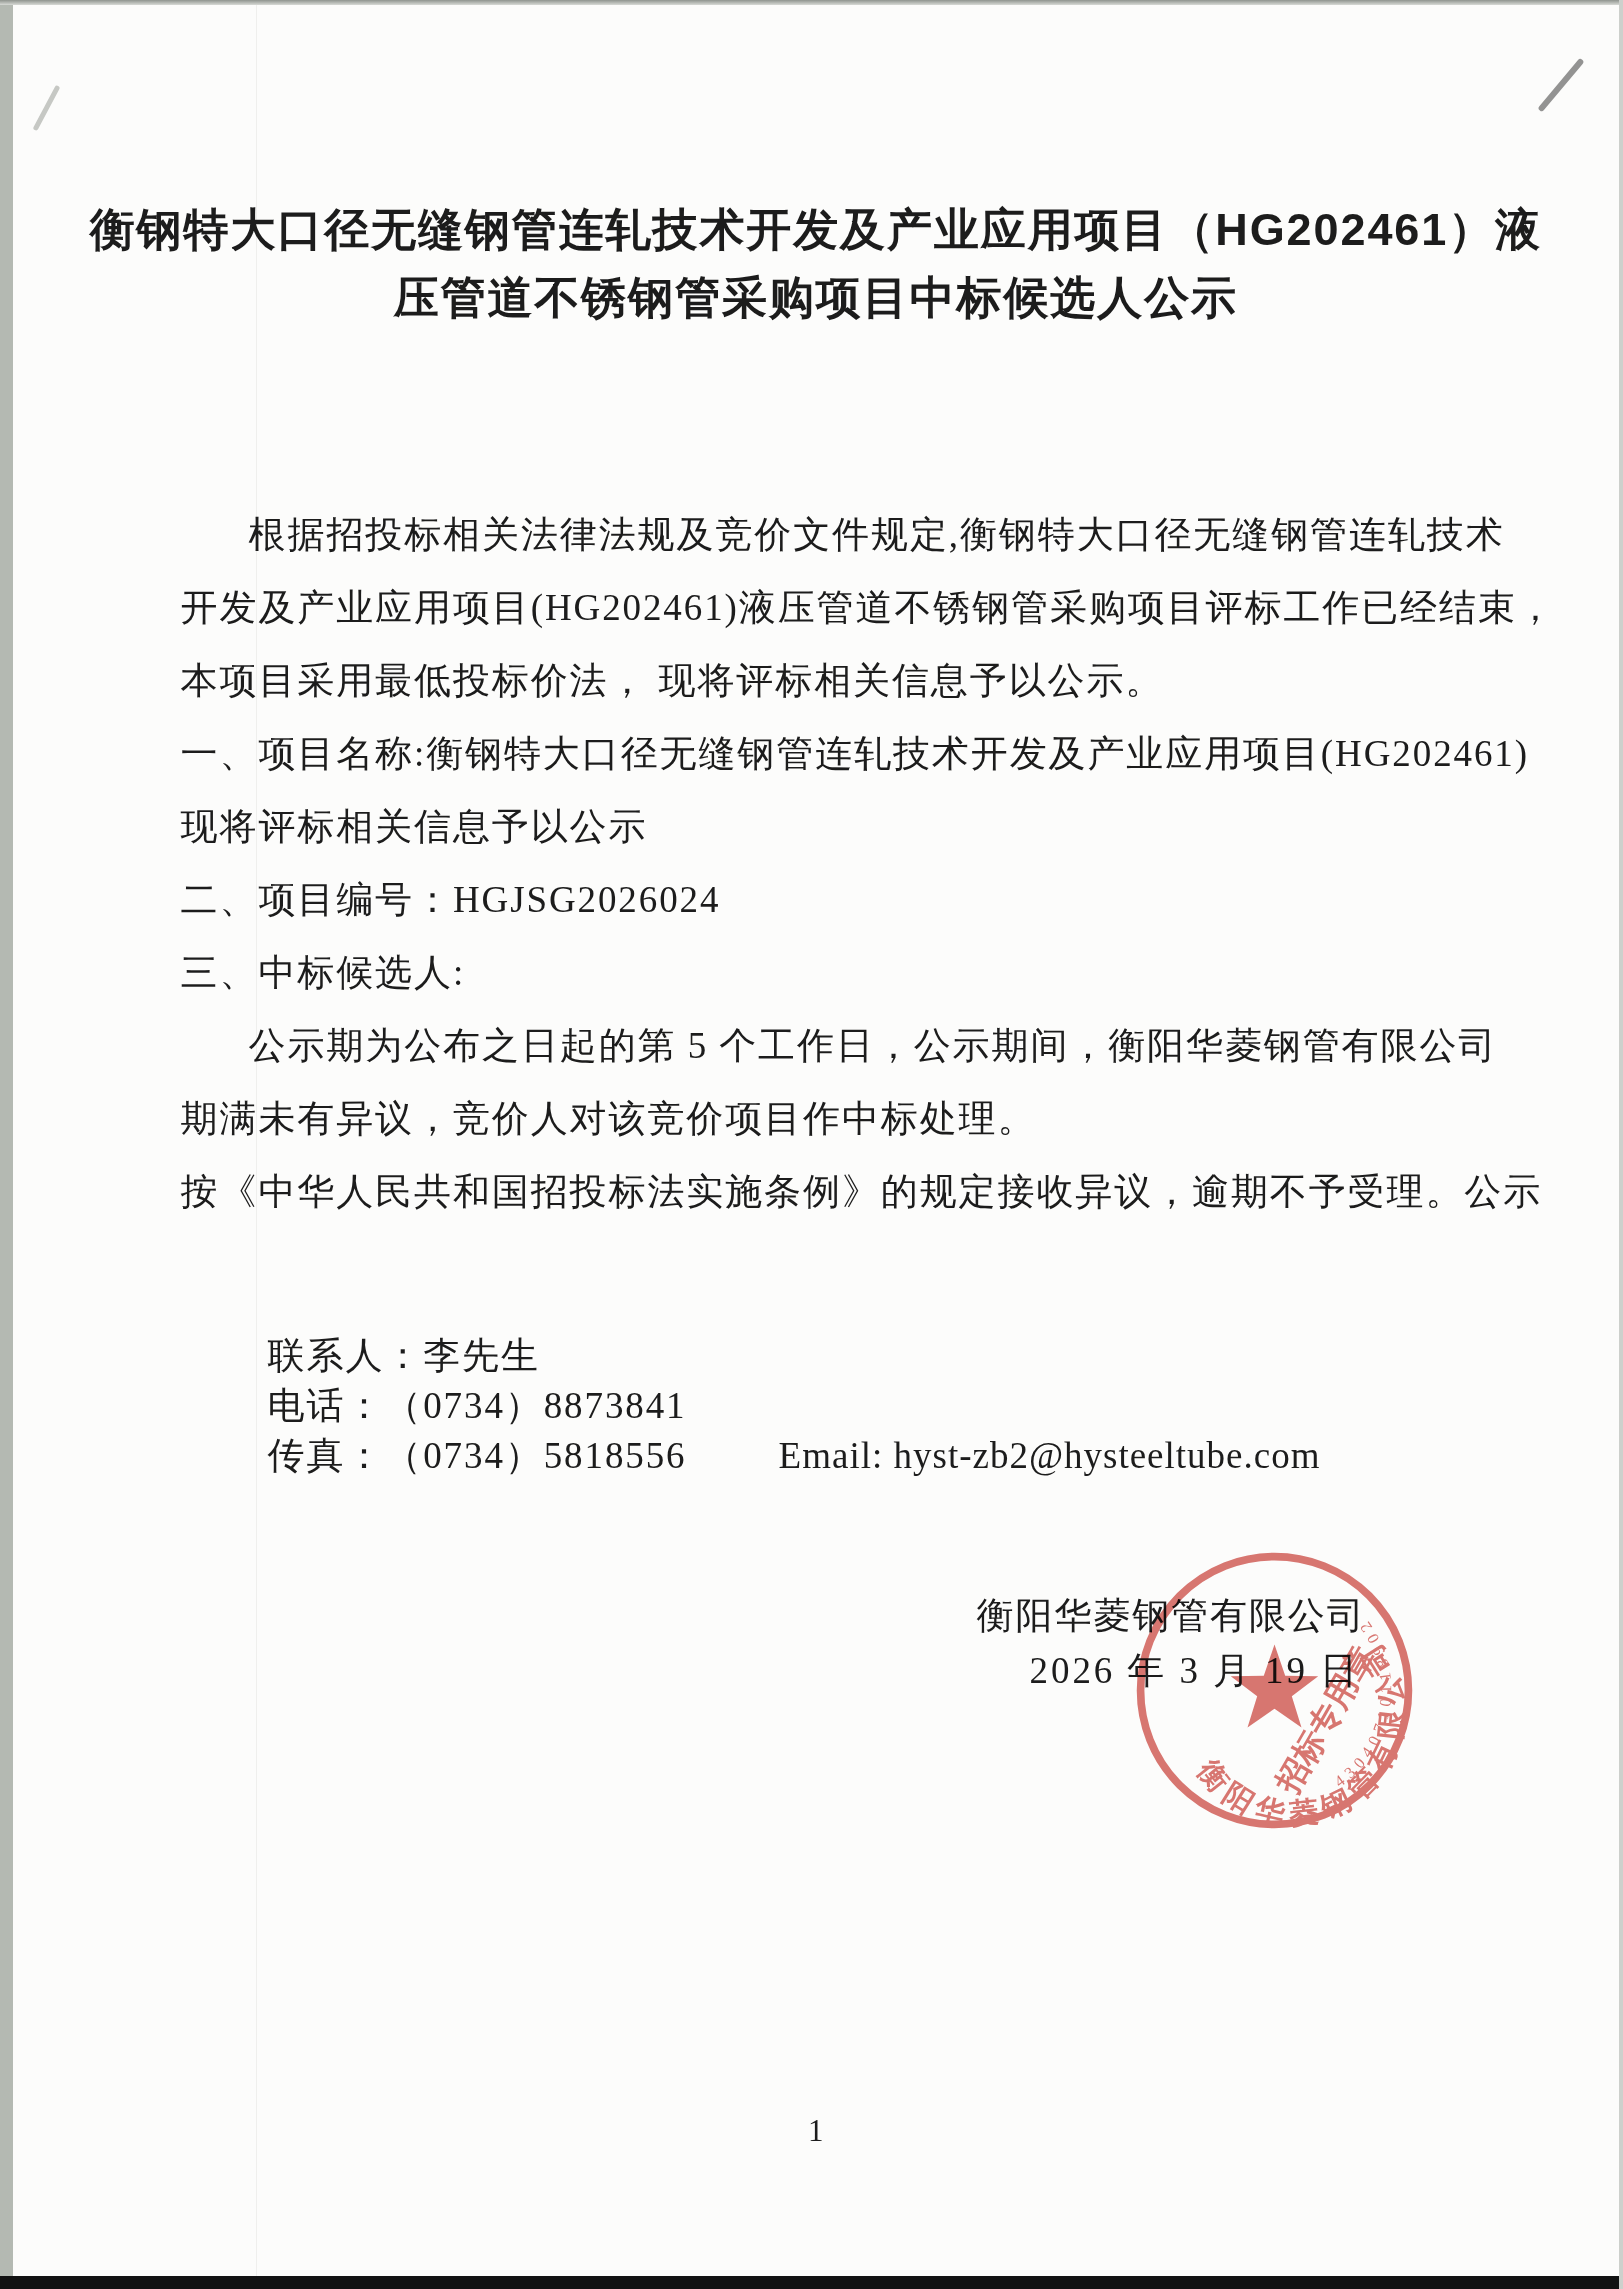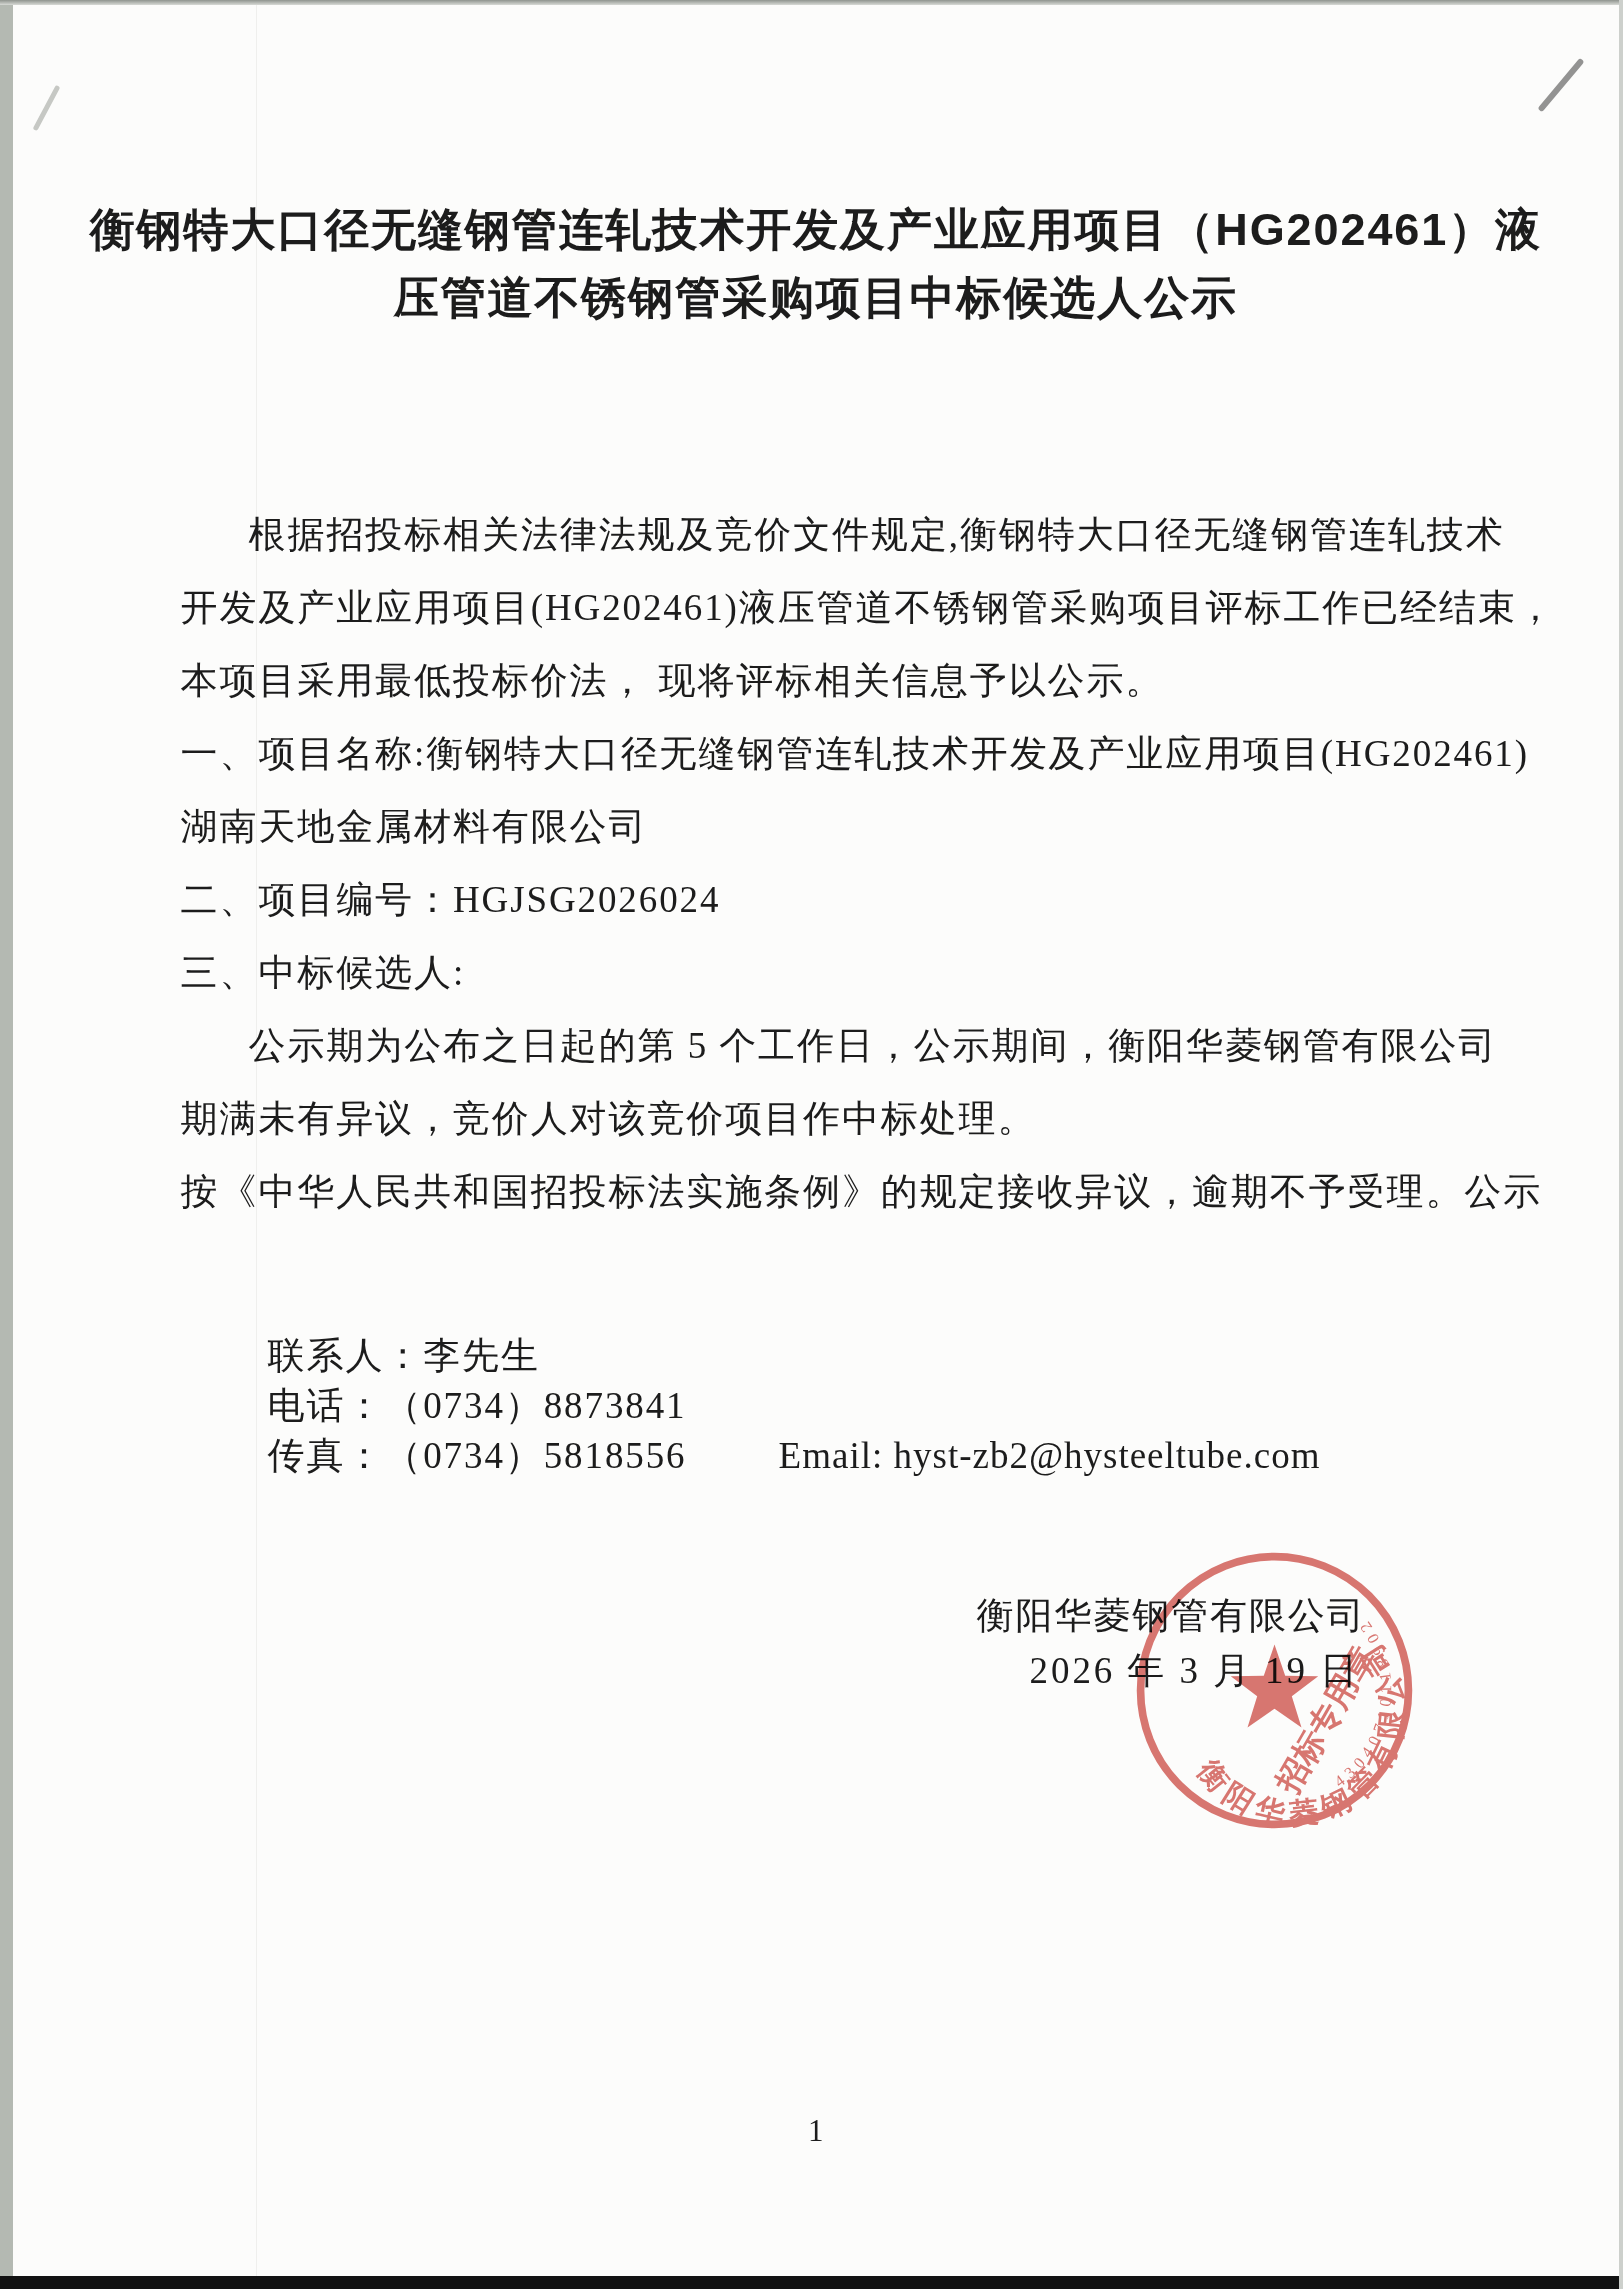--- a/index.html
+++ b/index.html
@@ -66,21 +66,21 @@
   <div class="title">
     <div>衡钢特大口径无缝钢管连轧技术开发及产业应用项目（HG202461）液</div>
     <div>压管道不锈钢管采购项目中标候选人公示</div>
   </div>
 
   <div class="body-block">
     <div class="ind">根据招投标相关法律法规及竞价文件规定,衡钢特大口径无缝钢管连轧技术</div>
     <div>开发及产业应用项目(HG202461)液压管道不锈钢管采购项目评标工作已经结束，</div>
     <div>本项目采用最低投标价法， 现将评标相关信息予以公示。</div>
     <div>一、项目名称:衡钢特大口径无缝钢管连轧技术开发及产业应用项目(HG202461)</div>
-    <div>湖南天地金属材料有限公司</div>
+    <div>现将评标相关信息予以公示</div>
     <div>二、项目编号：HGJSG2026024</div>
     <div>三、中标候选人:</div>
     <div class="ind">公示期为公布之日起的第 5 个工作日，公示期间，衡阳华菱钢管有限公司</div>
     <div>期满未有异议，竞价人对该竞价项目作中标处理。</div>
     <div>按《中华人民共和国招投标法实施条例》的规定接收异议，逾期不予受理。公示</div>
   </div>
 
   <div class="contact">
     <div>联系人：李先生</div>
     <div>电话：（0734）8873841</div>

